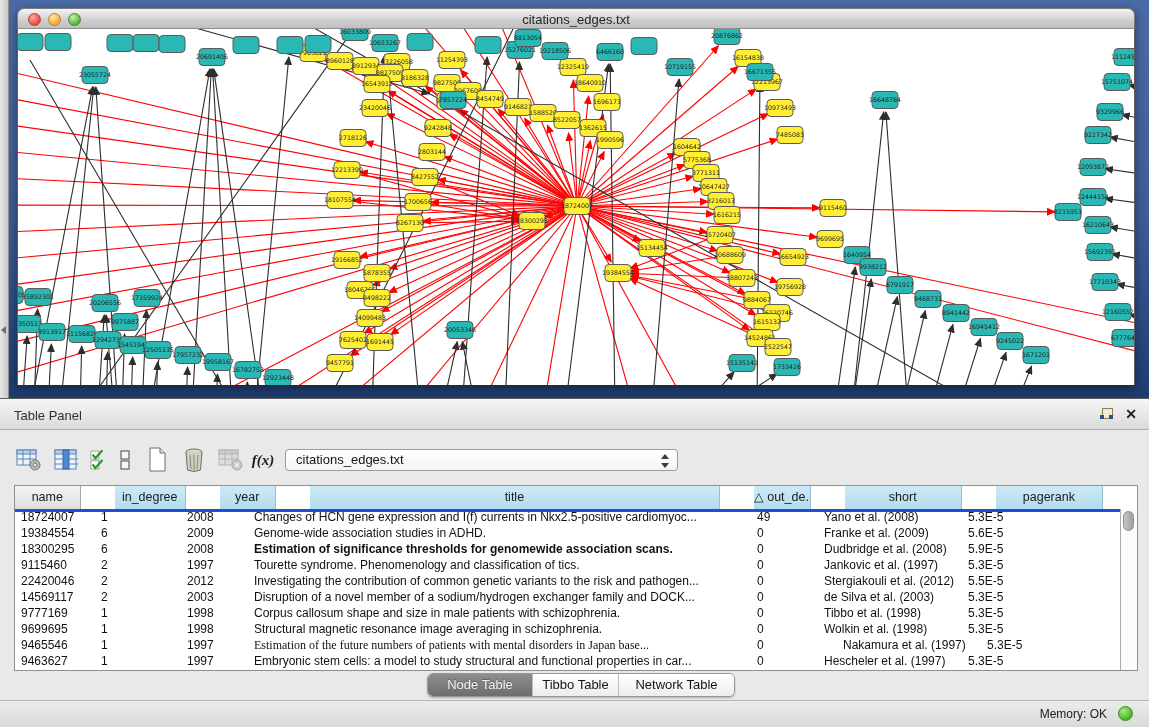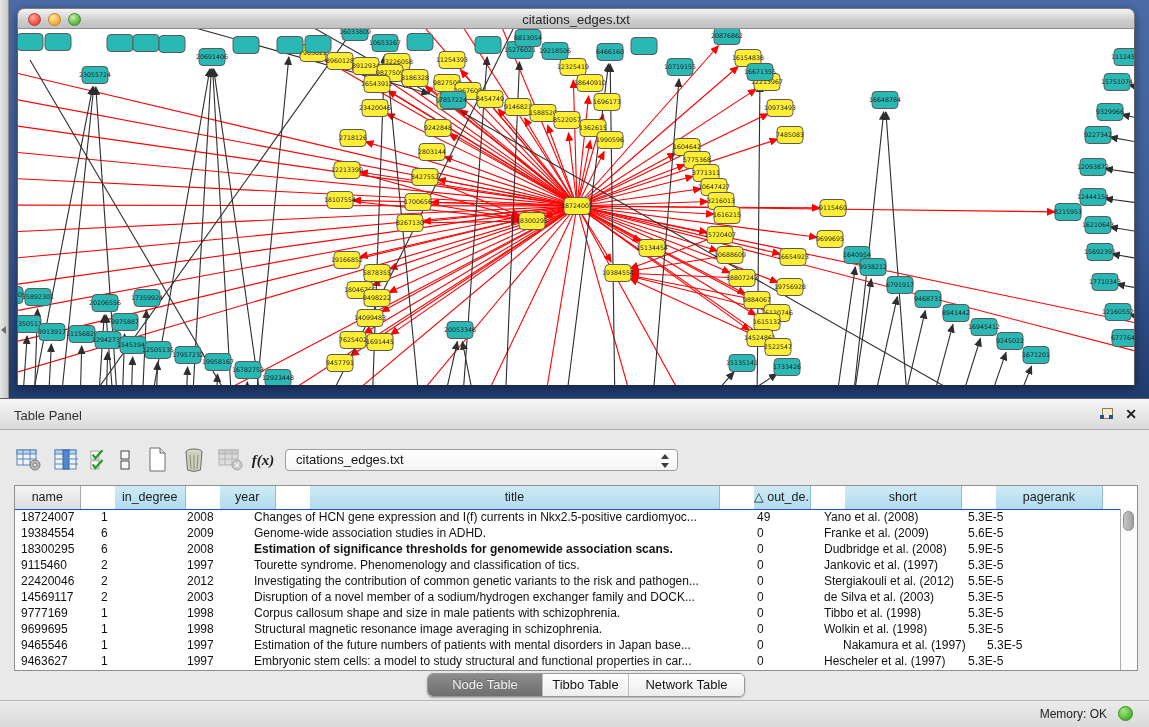--- a/index.html
+++ b/index.html
@@ -46,21 +46,21 @@
   .fx{font-family:"Liberation Serif",serif;font-style:italic;font-weight:bold;font-size:15px;color:#1c1c1c;}
   .combo{position:absolute;left:285px;top:50px;width:393px;height:22px;box-sizing:border-box;
     background:linear-gradient(#ffffff,#f4f4f4);border:1px solid #9d9d9d;border-radius:4px;
     font-size:13px;color:#141414;line-height:20px;padding-left:10px;}
   .combo-arrows{position:absolute;right:8px;top:3px;width:9px;height:16px;}
   .combo-arrows .up{position:absolute;left:1px;top:1px;width:0;height:0;border-left:4px solid transparent;border-right:4px solid transparent;border-bottom:5px solid #3c3c3c;}
   .combo-arrows .dn{position:absolute;left:1px;bottom:1px;width:0;height:0;border-left:4px solid transparent;border-right:4px solid transparent;border-top:5px solid #3c3c3c;}
 
   .table-box{position:absolute;left:14px;top:86px;width:1124px;height:186px;box-sizing:border-box;
     background:#ffffff;border:1px solid #8f8f8f;overflow:hidden;}
-  .thead{display:flex;height:23px;border-bottom:1px solid #1d4ed8;gap:34px;}
+  .thead{display:flex;height:23px;border-bottom:3px solid #1d4ed8;gap:34px;}
   .th{box-sizing:border-box;height:23px;line-height:22px;text-align:center;font-size:12.5px;color:#1b1b1b;
       background:linear-gradient(#cdeaf7,#b2dcee);border-right:1px solid #93bfd4;overflow:hidden;white-space:nowrap;}
   .th.name{background:linear-gradient(#f4f4f4,#dedede);border-right:1px solid #a8a8a8;}
   .th.fill{background:#ffffff;border-right:none;flex:1;}
   .tbody{position:absolute;left:0;top:23px;right:16px;bottom:0;}
   .tr{display:flex;height:16px;line-height:16px;}
   .td{box-sizing:border-box;font-size:12px;color:#111;white-space:nowrap;overflow:hidden;}
   .vscroll{position:absolute;right:0;top:23px;bottom:0;width:16px;background:#fbfbfb;border-left:1px solid #ababab;}
   .vthumb{position:absolute;left:2px;top:2px;width:11px;height:20px;border-radius:6px;
     background:linear-gradient(90deg,#c6c6c6,#9f9f9f);border:1px solid #8b8b8b;box-sizing:border-box;}
@@ -931,42 +931,42 @@
             <div class="td" style="width: 68px; padding-left: 5px;">1998</div>
             <div class="td" style="width: 502px; padding-left: 4px;">Structural magnetic resonance image averaging in schizophrenia.</div>
             <div class="td" style="width: 69px; padding-left: 5px;">0</div>
             <div class="td" style="width: 143px; padding-left: 3px;">Wolkin et al. (1998)</div>
             <div class="td" style="width: 131px; padding-left: 4px;">5.3E-5</div>
           </div>
           <div class="tr">
             <div class="td" style="width: 80px; padding-left: 6px;">9465546</div>
             <div class="td" style="width: 87px; padding-left: 6px;">1</div>
             <div class="td" style="width: 68px; padding-left: 5px;">1997</div>
-            <div class="td" style="width: 502px; padding-left: 4px;">Estimation of the future numbers of patients with mental disorders in Japan base...</div>
+            <div class="td" style="width: 502px; padding-left: 4px; font-family: Liberation Serif, serif;">Estimation of the future numbers of patients with mental disorders in Japan base...</div>
             <div class="td" style="width: 69px; padding-left: 5px;">0</div>
             <div class="td" style="width: 143px; padding-left: 3px; margin-left: 19px;">Nakamura et al. (1997)</div>
             <div class="td" style="width: 131px; padding-left: 4px;">5.3E-5</div>
           </div>
           <div class="tr">
             <div class="td" style="width: 80px; padding-left: 6px;">9463627</div>
             <div class="td" style="width: 87px; padding-left: 6px;">1</div>
             <div class="td" style="width: 68px; padding-left: 5px;">1997</div>
             <div class="td" style="width: 502px; padding-left: 4px;">Embryonic stem cells: a model to study structural and functional properties in car...</div>
             <div class="td" style="width: 69px; padding-left: 5px;">0</div>
             <div class="td" style="width: 143px; padding-left: 3px;">Hescheler et al. (1997)</div>
             <div class="td" style="width: 131px; padding-left: 4px;">5.3E-5</div>
           </div>
         </div>
       <div class="vscroll">
         <div class="vthumb"></div>
       </div>
     </div>
 
     <div class="tabs">
-      <div class="tab sel" style="width:114px">Node Table</div>
+      <div class="tab sel" style="width:104px">Node Table</div>
       <div class="tab" style="width:86px">Tibbo Table</div>
       <div class="tab" style="width:116px">Network Table</div>
     </div>
   </div>
 
   <div class="status-bar">
     <div class="memory-label">Memory: OK</div>
     <div class="memory-dot"></div>
   </div>
 

